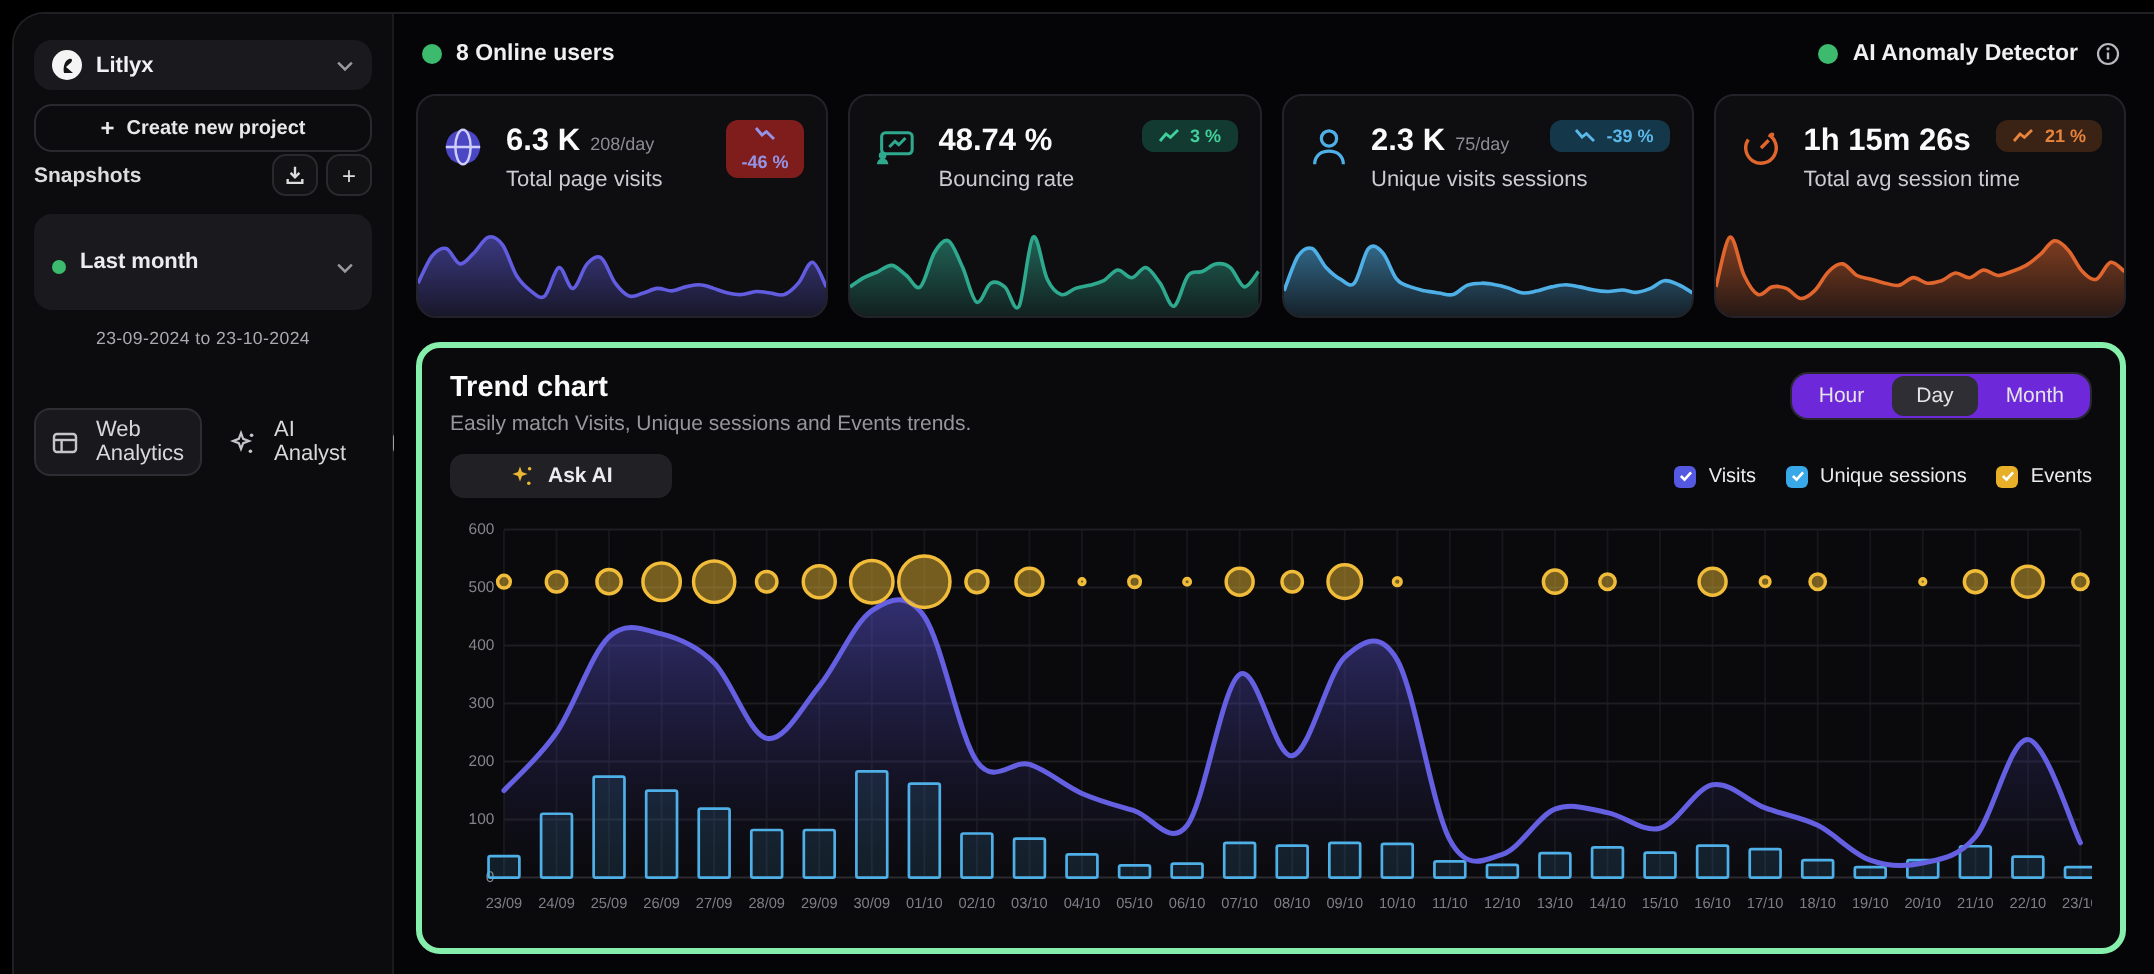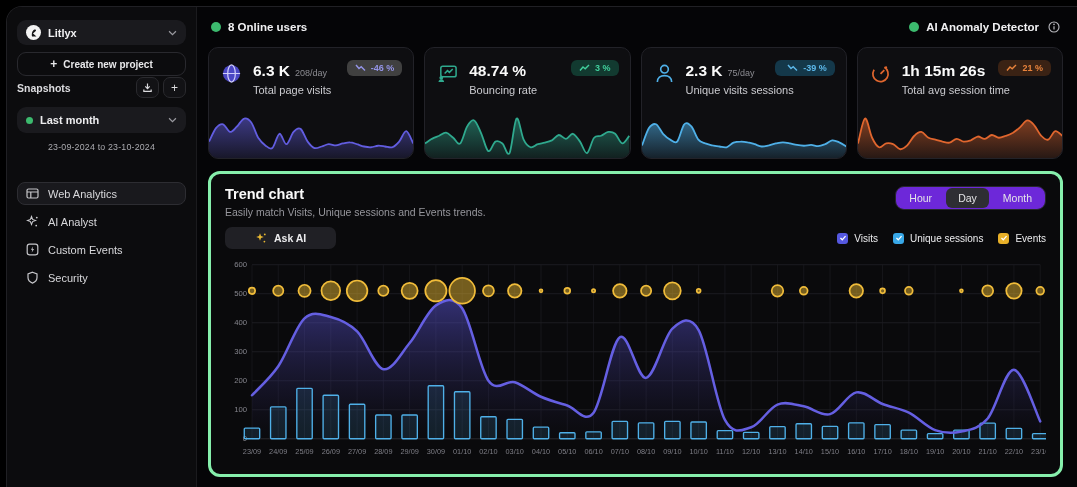--- a/index.html
+++ b/index.html
@@ -9,25 +9,25 @@
   .sidebar{width:190px;flex-shrink:0;background:#0c0c0e;border-right:1px solid #1b1b1e;padding:13px 10px;box-sizing:border-box}
   .proj-select{display:flex;align-items:center;gap:7px;background:#1a1a1e;border-radius:9px;padding:5px 9px;cursor:pointer}
   .logo{width:15px;height:15px;border-radius:50%;background:#f4f4f4;display:flex;align-items:center;justify-content:center;flex-shrink:0}
   .proj-name{font-size:11px;font-weight:700;flex:1;color:#f2f2f4}
   .chev{color:#9a9aa0;display:flex}
   .create-btn{margin-top:7px;width:100%;background:none;border:1px solid #29292e;border-radius:9px;color:#e8e8ea;font-size:10px;font-weight:600;padding:5px 0;display:flex;align-items:center;justify-content:center;gap:6px;cursor:pointer;font-family:inherit}
   .snap-head{display:flex;align-items:center;justify-content:space-between;margin-top:1px}
   .snap-label{font-size:10.5px;font-weight:600;color:#dcdcdf}
   .snap-actions{display:flex;gap:4px}
   .icon-btn{width:23px;height:21px;border:1px solid #2a2a2e;background:#121215;border-radius:7px;color:#dcdcdf;font-size:12px;display:flex;align-items:center;justify-content:center;cursor:pointer;padding:0}
-  .snap-select{display:flex;align-items:center;gap:7px;background:#1a1a1e;border-radius:9px;padding:7px 9px;margin-top:9px;cursor:pointer}
+  .snap-select{display:flex;align-items:flex-end;gap:7px;background:#1a1a1e;border-radius:9px;padding:18px 9px;margin-top:9px;cursor:pointer}
   .snap-name{font-size:11px;font-weight:600;flex:1}
   .dot{width:7px;height:7px;border-radius:50%;background:#3cba6e;flex-shrink:0}
   .date-range{font-size:8.8px;color:#aaaaaf;text-align:center;margin-top:9px;letter-spacing:.2px}
-  .nav{margin-top:30px;display:flex;flex-direction:column;gap:5px}
+  .nav{margin-top:30px;display:flex;flex-direction:row;gap:5px}
   .nav-item{display:flex;align-items:center;gap:9px;padding:4px 8px;border-radius:8px;font-size:11px;color:#d8d8db;border:1px solid transparent;cursor:pointer}
   .nav-item.active{background:#19191d;border-color:#2d2d32}
   .nav-ico{width:13px;height:13px;display:flex;color:#c6c6ca;flex-shrink:0}
   
   .main{flex:1;display:flex;flex-direction:column;padding:0 14px 10px 11px;box-sizing:border-box;background:#050507;min-width:0}
   .topbar{display:flex;justify-content:space-between;align-items:center;height:40px;padding:0 3px}
   .status{display:flex;align-items:center;gap:7px;font-size:11.5px;font-weight:700;color:#f0f0f2}
   .bigdot{width:10px;height:10px;border-radius:50%;background:#3cba6e}
   .info-ic{display:flex;color:#b9b9be;margin-left:2px;cursor:pointer}
   
@@ -185,21 +185,21 @@
               </svg>
           </span>
           <div>
             <div class="vrow">
               <span class="card-value">6.3 K</span>
               <span class="card-sub">208/day</span>
             </div>
             <div class="card-label">Total page visits</div>
           </div>
         </div>
-        <span class="badge" style="background: #404040; color: rgb(149, 149, 232);">
+        <span class="badge" style="background: #7f1d1d; color: rgb(149, 149, 232); flex-direction: column;">
           <svg class="tr-down" width="11" height="8" viewBox="0 0 11 8">
               <polyline points="1,1 4,4.5 6.2,2.8 10,6.5" fill="none" stroke="currentColor" stroke-width="1.4"></polyline>
             </svg>
           <span>-46 %</span>
         </span>
         <svg class="spark" viewBox="0 0 100 30" preserveAspectRatio="none">
             <defs>
               <linearGradient id="sg0" x1="0" y1="0" x2="0" y2="1">
                 <stop offset="0%" stop-color="#625de0" stop-opacity="0.55"></stop>
                 <stop offset="100%" stop-color="#625de0" stop-opacity="0.12"></stop>

